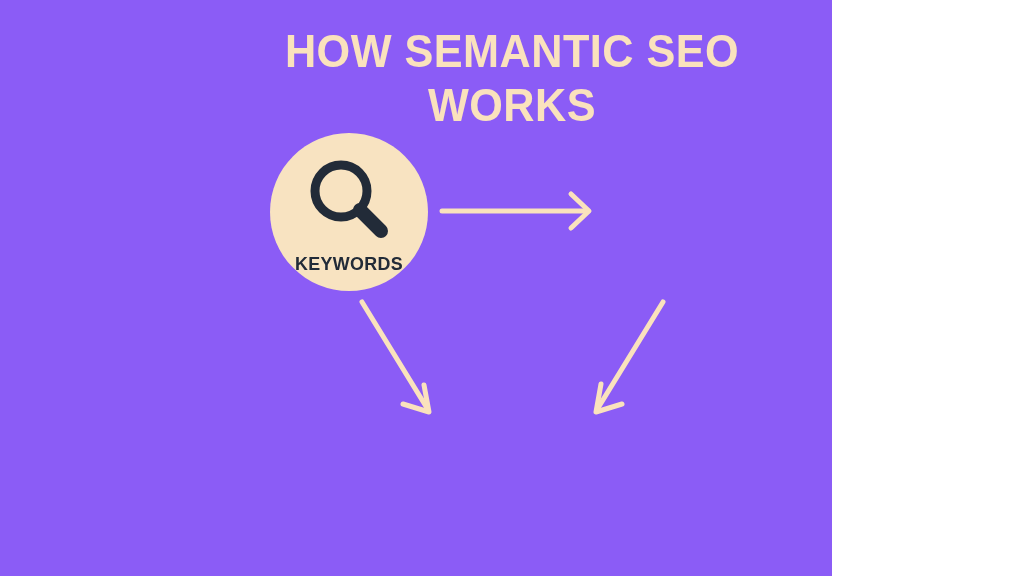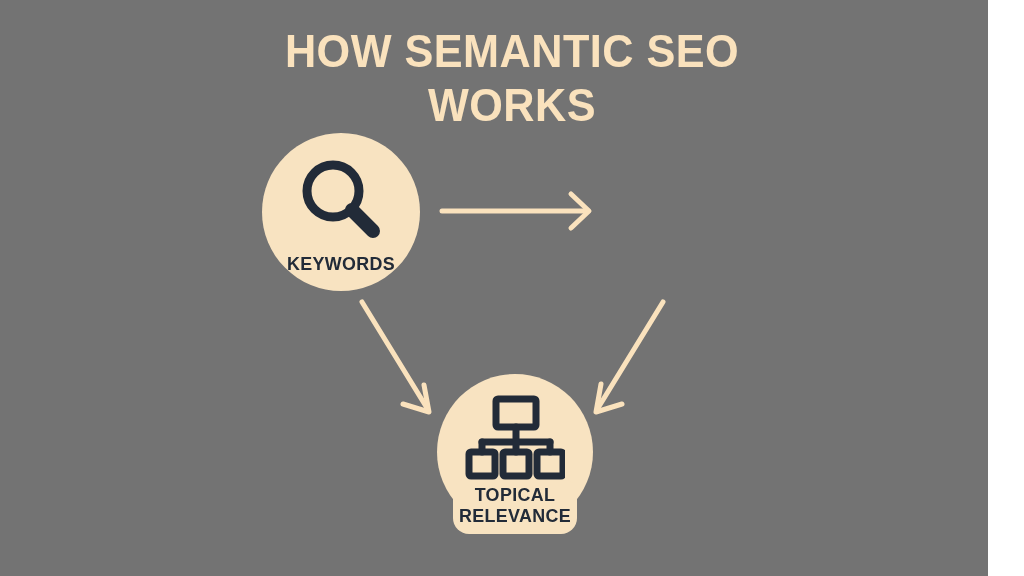--- a/index.html
+++ b/index.html
@@ -5,23 +5,23 @@
   html, body {
     margin: 0;
     padding: 0;
     background: #ffffff;
   }
   body {
     font-family: "Liberation Sans", sans-serif;
   }
   #canvas {
     position: relative;
-    width: 988px;
+    width: 832px;
     height: 576px;
-    background: #737373;
+    background: #8b5cf6;
     overflow: hidden;
   }
 
   
   .title {
     position: absolute;
     left: 0;
     top: 24px;
     width: 1024px;
     text-align: center;
@@ -58,21 +58,21 @@
     color: #222b38;
     font-family: "Liberation Sans Narrow", "Liberation Sans", sans-serif;
     font-weight: 700;
     text-transform: uppercase;
     letter-spacing: 0.4px;
     transform: scaleX(0.94);
     line-height: 1.12;
   }
 
   
-  #node-keywords { left: 262px; top: 133px; width: 158px; height: 158px; }
+  #node-keywords { left: 270px; top: 133px; width: 158px; height: 158px; }
   #node-keywords .node-circle { left: 0; top: 0; width: 158px; height: 158px; }
   #node-keywords .icon-wrap { position: absolute; left: 33px; top: 22px; }
   #node-keywords .node-label { left: 0; top: 120px; font-size: 19px; }
 
   
   #node-content { left: 600px; top: 133px; width: 158px; height: 158px; }
   #node-content .node-circle { left: 0; top: 0; width: 158px; height: 158px; }
   #node-content .icon-wrap { position: absolute; left: 44px; top: 20px; }
   #node-content .node-label { left: 0; top: 123px; font-size: 19px; }
 
@@ -124,35 +124,14 @@
     <div class="icon-wrap">
       <svg width="92" height="92" viewBox="0 0 92 92" fill="none">
         <circle cx="38" cy="36" r="26" stroke="#222b38" stroke-width="9"></circle>
         <line x1="57" y1="55" x2="78" y2="76" stroke="#222b38" stroke-width="14" stroke-linecap="round"></line>
       </svg>
     </div>
     <div class="node-label">KEYWORDS</div>
   </div>
 
 
-  <div class="node" id="node-topical">
-    <div class="node-circle"></div>
-    <div class="node-plate"></div>
-    <div class="icon-wrap">
-      <svg width="100" height="86" viewBox="0 0 100 86" fill="none" stroke="#222b38" stroke-width="7" stroke-linejoin="round" stroke-linecap="round">
-        <rect x="31" y="5" width="40" height="28" rx="2"></rect>
-        <line x1="51" y1="33" x2="51" y2="48"></line>
-        <line x1="17" y1="48" x2="85" y2="48"></line>
-        <line x1="17" y1="48" x2="17" y2="58"></line>
-        <line x1="51" y1="48" x2="51" y2="58"></line>
-        <line x1="85" y1="48" x2="85" y2="58"></line>
-        <rect x="4" y="58" width="26" height="24" rx="2"></rect>
-        <rect x="38" y="58" width="26" height="24" rx="2"></rect>
-        <rect x="72" y="58" width="26" height="24" rx="2"></rect>
-      </svg>
-    </div>
-    <div class="node-label">
-      <div>TOPICAL</div>
-      <div>RELEVANCE</div>
-    </div>
-  </div>
 
 </div>
 
 </body></html>

